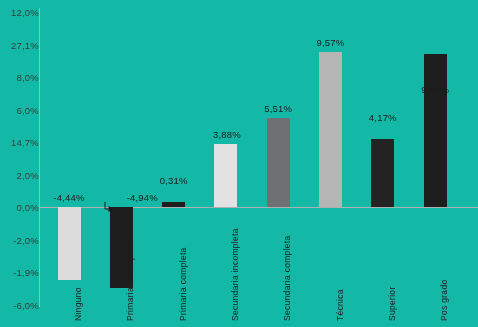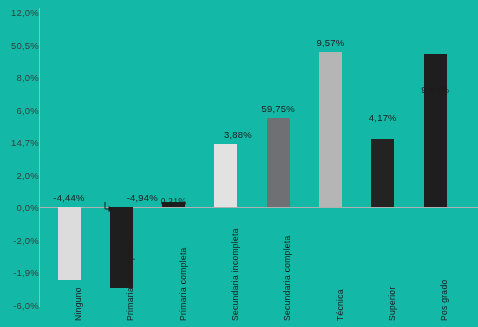--- a/index.html
+++ b/index.html
@@ -103,21 +103,21 @@
 
 <div id="chart-root">
 
   <div class="y-axis-line"></div>
 
   <div id="y-ticks">
       <div class="y-tick-wrap" style="top: 12px;">
         <div class="y-tick-label">12,0%</div>
       </div>
       <div class="y-tick-wrap" style="top: 44.5556px;">
-        <div class="y-tick-label">50,5%</div>
+        <div class="y-tick-label">27,1%</div>
       </div>
       <div class="y-tick-wrap" style="top: 77.1111px;">
         <div class="y-tick-label">8,0%</div>
       </div>
       <div class="y-tick-wrap" style="top: 109.667px;">
         <div class="y-tick-label">6,0%</div>
       </div>
       <div class="y-tick-wrap" style="top: 142.222px;">
         <div class="y-tick-label">14,7%</div>
       </div>
@@ -146,23 +146,23 @@
         <div class="bar" style="left: 122.1px; top: 202.287px; height: 5.04611px; background: rgb(30, 30, 30);"></div>
         <div class="bar" style="left: 174.4px; top: 144.176px; height: 63.1578px; background: rgb(226, 226, 226);"></div>
         <div class="bar" style="left: 226.7px; top: 117.643px; height: 89.6906px; background: rgb(110, 112, 115);"></div>
         <div class="bar" style="left: 279px; top: 51.555px; height: 155.778px; background: rgb(181, 181, 181);"></div>
         <div class="bar" style="left: 331.3px; top: 139.455px; height: 67.8783px; background: rgb(35, 35, 35);"></div>
         <div class="bar" style="left: 383.6px; top: 53.6711px; height: 153.662px; background: rgb(30, 30, 30);"></div>
       </div>
     <div id="value-labels">
         <div class="value-label" style="top: 192.333px; left: 29px;">-4,44%</div>
         <div class="value-label" style="top: 192.333px; left: 81.3px; margin-left: 21px;">-4,94%</div>
-        <div class="value-label" style="top: 197px; left: 133.6px; font-family: Liberation Serif, serif;">0,31%</div>
-        <div class="value-label" style="top: 129.176px; left: 198px;">3,88%</div>
-        <div class="value-label" style="top: 102.643px; left: 238.2px;">59,75%</div>
+        <div class="value-label" style="top: 175px; left: 133.6px;">0,31%</div>
+        <div class="value-label" style="top: 129.176px; left: 187px;">3,88%</div>
+        <div class="value-label" style="top: 102.643px; left: 238.2px;">5,51%</div>
         <div class="value-label" style="top: 36.555px; left: 290.5px;">9,57%</div>
         <div class="value-label" style="top: 112px; left: 342.8px;">4,17%</div>
         <div class="value-label" style="top: 38.6711px; left: 395.1px; margin-top: 45px;">9,44%</div>
       </div>
     <div id="cat-labels">
         <div class="cat-label" style="left: 33px; top: 321.333px;">Ninguno</div>
         <div class="cat-label" style="left: 85.3px; top: 321.333px;">Primaria incompleta</div>
         <div class="cat-label" style="left: 137.6px; top: 321.333px;">Primaria completa</div>
         <div class="cat-label" style="left: 189.9px; top: 321.333px;">Secundaria incompleta</div>
         <div class="cat-label" style="left: 242.2px; top: 321.333px;">Secundaria completa</div>

